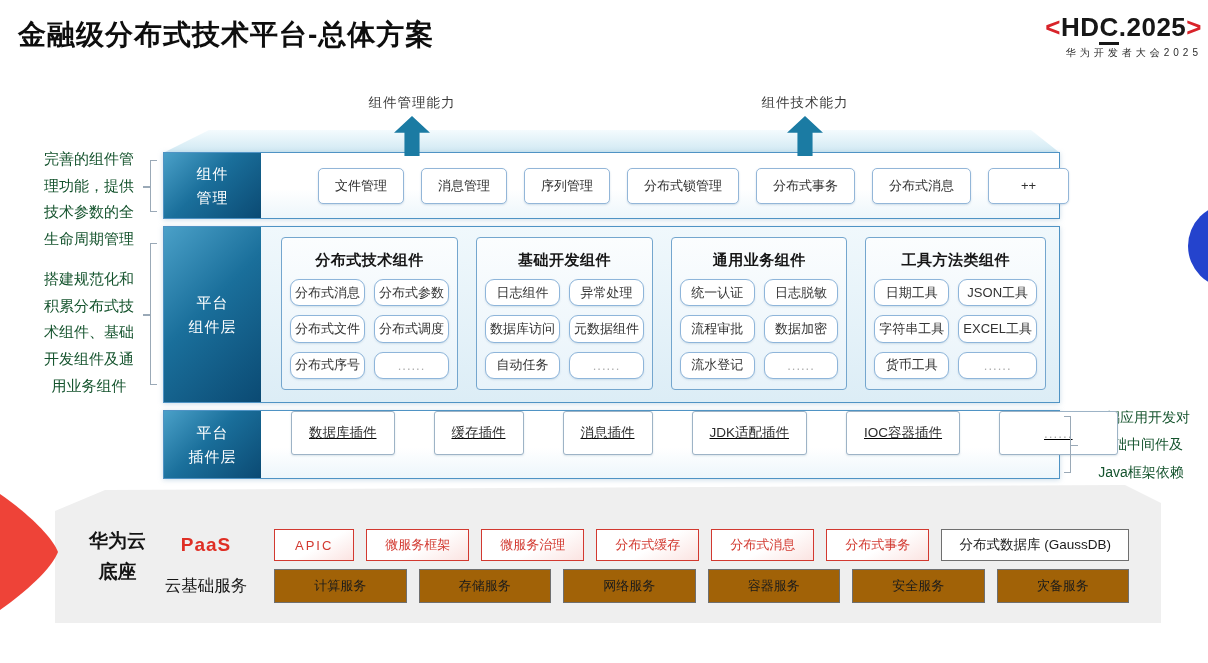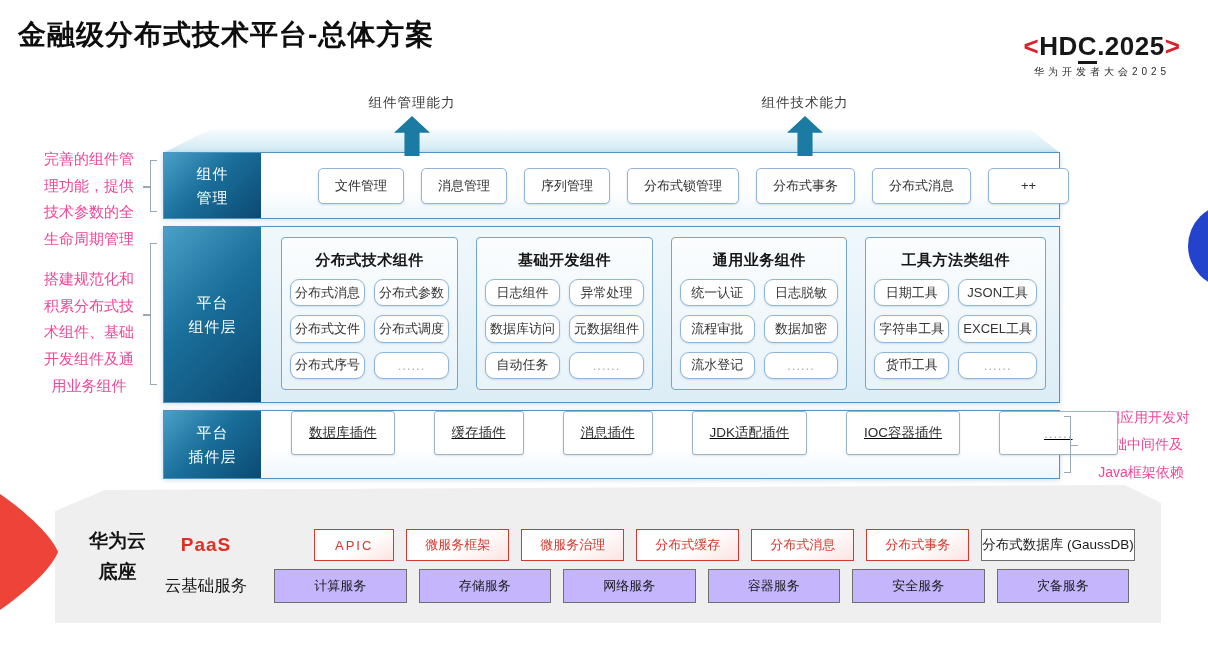--- a/index.html
+++ b/index.html
@@ -1,39 +1,39 @@
 <!DOCTYPE html>
 <html><head>
 <meta charset="utf-8">
 <style>
   * { margin:0; padding:0; box-sizing:border-box; }
   body { font-family:"Liberation Sans","DejaVu Sans",sans-serif; background:#fff; }
   .stage { position:relative; width:1208px; height:663px; background:#fff; overflow:hidden; }
 
   
   .title { position:absolute; left:18px; top:16px; font-size:28px; font-weight:bold; color:#0e0e0e; letter-spacing:1px; }
-  .logo { position:absolute; right:6px; top:12px; width:200px; text-align:center;margin-top:19px; }
+  .logo { position:absolute; right:6px; top:12px; width:200px; text-align:right; }
   .logo-main { font-size:26px; font-weight:bold; color:#171717; letter-spacing:.5px; white-space:nowrap; }
   .logo-ang { color:#d8232a; font-weight:bold; }
   .logo-c { border-bottom:3px solid #171717; }
   .logo-sub { margin-top:3px; font-size:10px; letter-spacing:4px; color:#2c2c2c; white-space:nowrap; }
 
   
   .cap { position:absolute; width:130px; text-align:center; z-index:6;font-family:Liberation Serif, serif; }
   .cap-label { font-size:13.5px; color:#3c3c3c; letter-spacing:1px; margin-bottom:4px; }
   .cap-arrow { width:36px; height:40px; margin:0 auto; background:#1b7ba3;
     clip-path:polygon(50% 0,100% 42%,71% 42%,71% 100%,29% 100%,29% 42%,0 42%); }
 
   
   .roof { position:absolute; left:163px; top:130px; width:897px; height:23px; z-index:1;
     background:linear-gradient(180deg,#f4fbfe 0%,#cfe8f2 100%);
     clip-path:polygon(46px 0,868px 0,897px 100%,0 100%); }
 
   
-  .note { position:absolute; font-size:15px; color:#ec4899; line-height:1.78; white-space:pre-line; text-align:center; }
+  .note { position:absolute; font-size:15px; color:#14532d; line-height:1.78; white-space:pre-line; text-align:center; }
   .note-right { font-size:14px; line-height:1.95; }
 
   
   .lrow { position:absolute; left:163px; width:897px; border:1px solid #4f93c4; display:flex; z-index:2;
     box-shadow:0 1px 5px rgba(110,155,190,.35); background:linear-gradient(180deg,#ffffff 55%,#edf6fb 100%); }
   .row1 { top:152px; height:67px; }
   .row2 { top:226px; height:177px; background:linear-gradient(180deg,#f0f8fc 0%,#dcedf6 100%); }
   .row3 { top:410px; height:69px; }
   .lrow-label { flex:0 0 97px; background:linear-gradient(135deg,#4aa0c8 0%,#1a6f9b 45%,#0b4a73 100%);
     color:#fff; font-size:15px; letter-spacing:1px; display:flex; align-items:center; justify-content:center;
@@ -74,24 +74,24 @@
   .hw-label { position:absolute; left:10px; top:40px; width:105px; text-align:center; font-size:19px; font-weight:bold;
     color:#141414; line-height:1.65; white-space:pre-line; }
   .base-row { position:absolute; left:95px; right:32px; display:flex; align-items:center; gap:12px; }
   .rowA { top:44px; height:32px; }
   .rowB { top:84px; height:34px; }
   .paas-label { flex:0 0 112px; text-align:center; color:#df2e24; font-weight:bold; font-size:19px; letter-spacing:1px; }
   .cloud-label { flex:0 0 112px; text-align:center; color:#151515; font-size:16.5px; }
   .chip-red { height:32px; border:1.5px solid #d23930; color:#d23930; font-size:13px; display:flex; align-items:center;
     justify-content:center; padding:8px 18px; white-space:nowrap;
     background:linear-gradient(150deg,#ffffff 55%,#fbe3e1 100%); }
-  .chip-apic { letter-spacing:2px; padding:8px 20px;margin-left:40px; }
+  .chip-apic { letter-spacing:2px; padding:8px 20px; }
   .chip-db { flex:1; height:32px; border:1.5px solid #6f6f6f; background:#fff; color:#1b1b1b; font-size:13.5px;
     display:flex; align-items:center; justify-content:center; white-space:nowrap; }
-  .chip-gray { flex:1; height:34px; border:1.5px solid #6f6f6f; background:#c4b5fd; color:#1b1b1b; font-size:13px;
+  .chip-gray { flex:1; height:34px; border:1.5px solid #6f6f6f; background:#a16207; color:#1b1b1b; font-size:13px;
     display:flex; align-items:center; justify-content:center; white-space:nowrap; }
 
   
   .wedge { position:absolute; left:0; top:486px; z-index:3; }
   .blue-dot { position:absolute; left:1188px; top:204px; width:84px; height:84px; border-radius:50%; background:#2443cd; }
 </style>
 </head>
 <body>
 
 <div class="stage">

